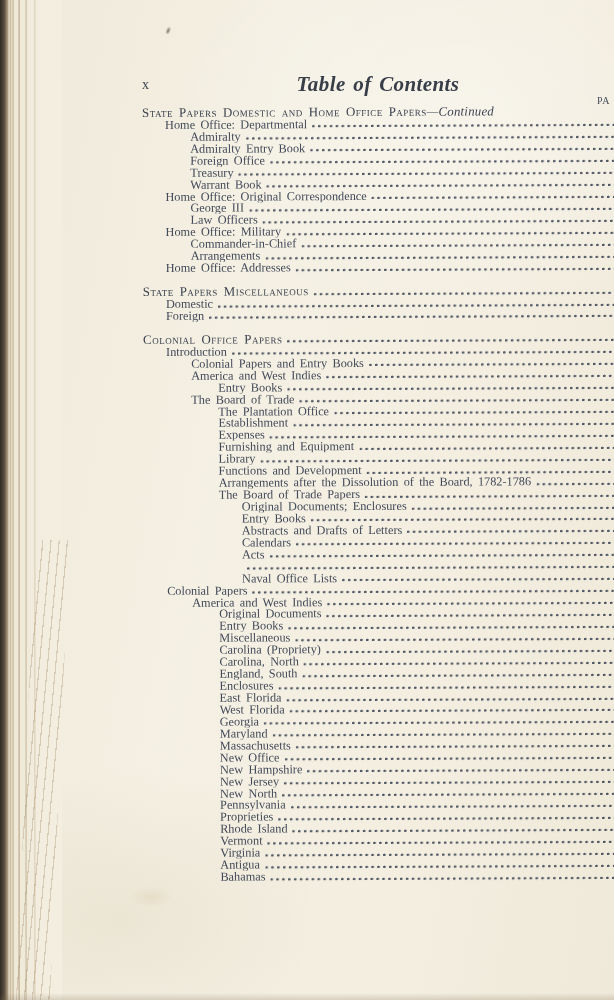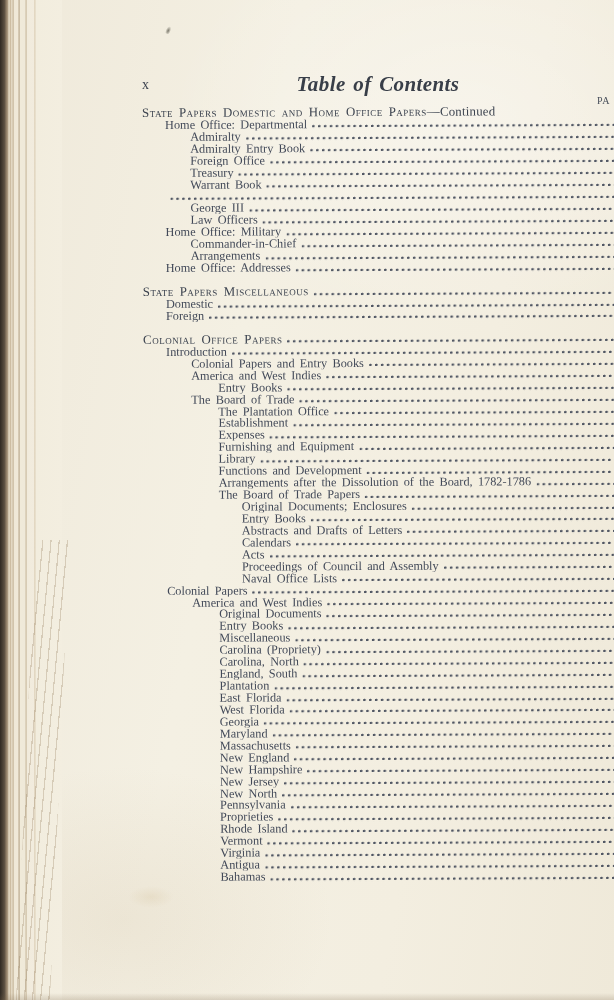--- a/index.html
+++ b/index.html
@@ -63,21 +63,21 @@
     font-size:12.3px; color:#424958;
     transform:rotate(-0.25deg); transform-origin:0 0;
   }
   .toc-section + .toc-section { margin-top:12px; }
   .row {
     display:flex; align-items:flex-end; height:11.95px;
     white-space:nowrap; word-spacing:2.2px; overflow:hidden;
   }
   .row > span { line-height:12px; }
   .heading-row { font-variant:small-caps; font-size:12.9px; letter-spacing:.5px; color:#3c434f; }
-  .heading-suffix { font-variant:normal; letter-spacing:.2px; }
+  .heading-suffix { font-variant:normal; letter-spacing:.2px;font-style:italic; }
   .level-1 { padding-left:23px; }
   .level-2 { padding-left:48px; }
   .level-3 { padding-left:75px; }
   .level-4 { padding-left:98px; }
   .leader {
     flex:1 1 auto; height:4px; margin-left:5px; align-self:flex-end;
     margin-bottom:1.5px;
     background-image:radial-gradient(circle at 1.3px 1.9px, rgba(66,73,88,.92) 1.02px, rgba(66,73,88,0) 1.55px);
     background-size:5.9px 4px; background-repeat:repeat-x; background-position:0 0;
   }
@@ -118,20 +118,21 @@
         </div>
         <div class="row level-2">
           <span class="entry-text">Treasury</span>
           <div class="leader"></div>
         </div>
         <div class="row level-2">
           <span class="entry-text">Warrant Book</span>
           <div class="leader"></div>
         </div>
         <div class="row level-1">
+          <span class="entry-text">Home Office:  Original Correspondence</span>
           <div class="leader"></div>
         </div>
         <div class="row level-2">
           <span class="entry-text">George III</span>
           <div class="leader"></div>
         </div>
         <div class="row level-2">
           <span class="entry-text">Law Officers</span>
           <div class="leader"></div>
         </div>
@@ -237,21 +238,20 @@
         </div>
         <div class="row level-4">
           <span class="entry-text">Calendars</span>
           <div class="leader"></div>
         </div>
         <div class="row level-4">
           <span class="entry-text">Acts</span>
           <div class="leader"></div>
         </div>
         <div class="row level-4">
-          <span class="entry-text">Proceedings of Council and Assembly</span>
           <div class="leader"></div>
         </div>
         <div class="row level-4">
           <span class="entry-text">Naval Office Lists</span>
           <div class="leader"></div>
         </div>
         <div class="row level-1">
           <span class="entry-text">Colonial Papers</span>
           <div class="leader"></div>
         </div>
@@ -277,21 +277,21 @@
         </div>
         <div class="row level-3">
           <span class="entry-text">Carolina, North</span>
           <div class="leader"></div>
         </div>
         <div class="row level-3">
           <span class="entry-text">England, South</span>
           <div class="leader"></div>
         </div>
         <div class="row level-3">
-          <span class="entry-text">Plantation</span>
+          <span class="entry-text">Enclosures</span>
           <div class="leader"></div>
         </div>
         <div class="row level-3">
           <span class="entry-text">East Florida</span>
           <div class="leader"></div>
         </div>
         <div class="row level-3">
           <span class="entry-text">West Florida</span>
           <div class="leader"></div>
         </div>
@@ -301,21 +301,21 @@
         </div>
         <div class="row level-3">
           <span class="entry-text">Maryland</span>
           <div class="leader"></div>
         </div>
         <div class="row level-3">
           <span class="entry-text">Massachusetts</span>
           <div class="leader"></div>
         </div>
         <div class="row level-3">
-          <span class="entry-text">New England</span>
+          <span class="entry-text">New Office</span>
           <div class="leader"></div>
         </div>
         <div class="row level-3">
           <span class="entry-text">New Hampshire</span>
           <div class="leader"></div>
         </div>
         <div class="row level-3">
           <span class="entry-text">New Jersey</span>
           <div class="leader"></div>
         </div>

